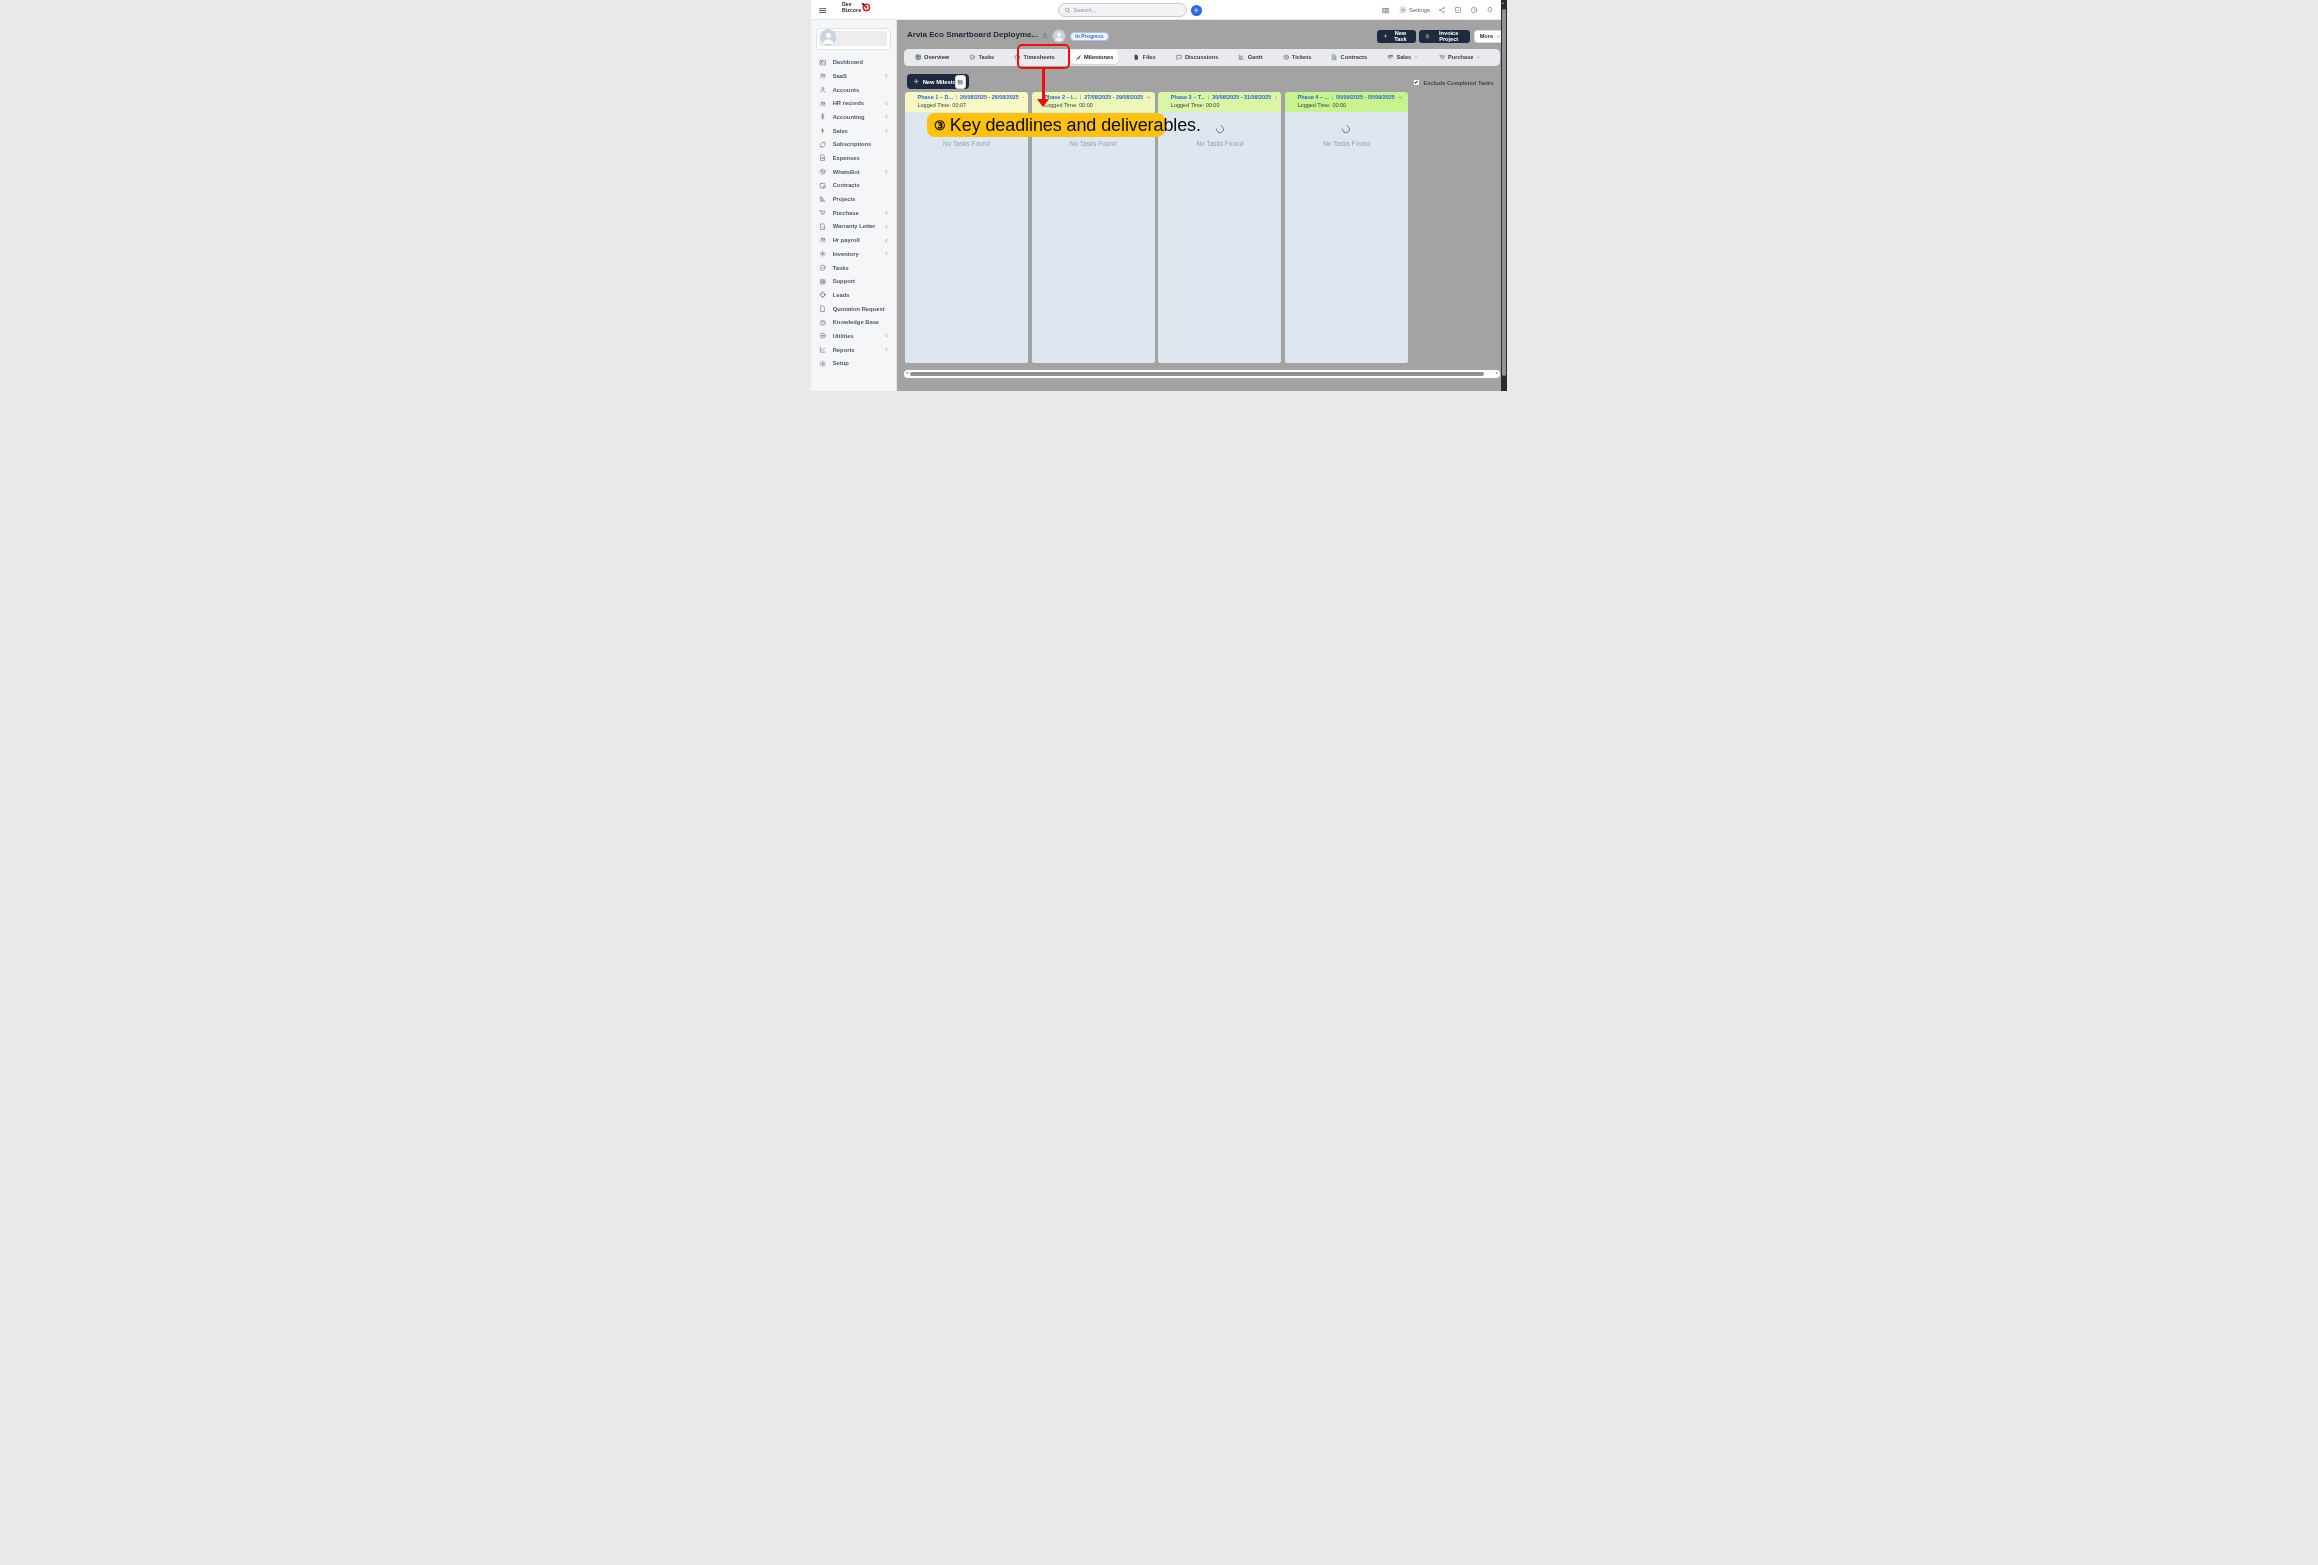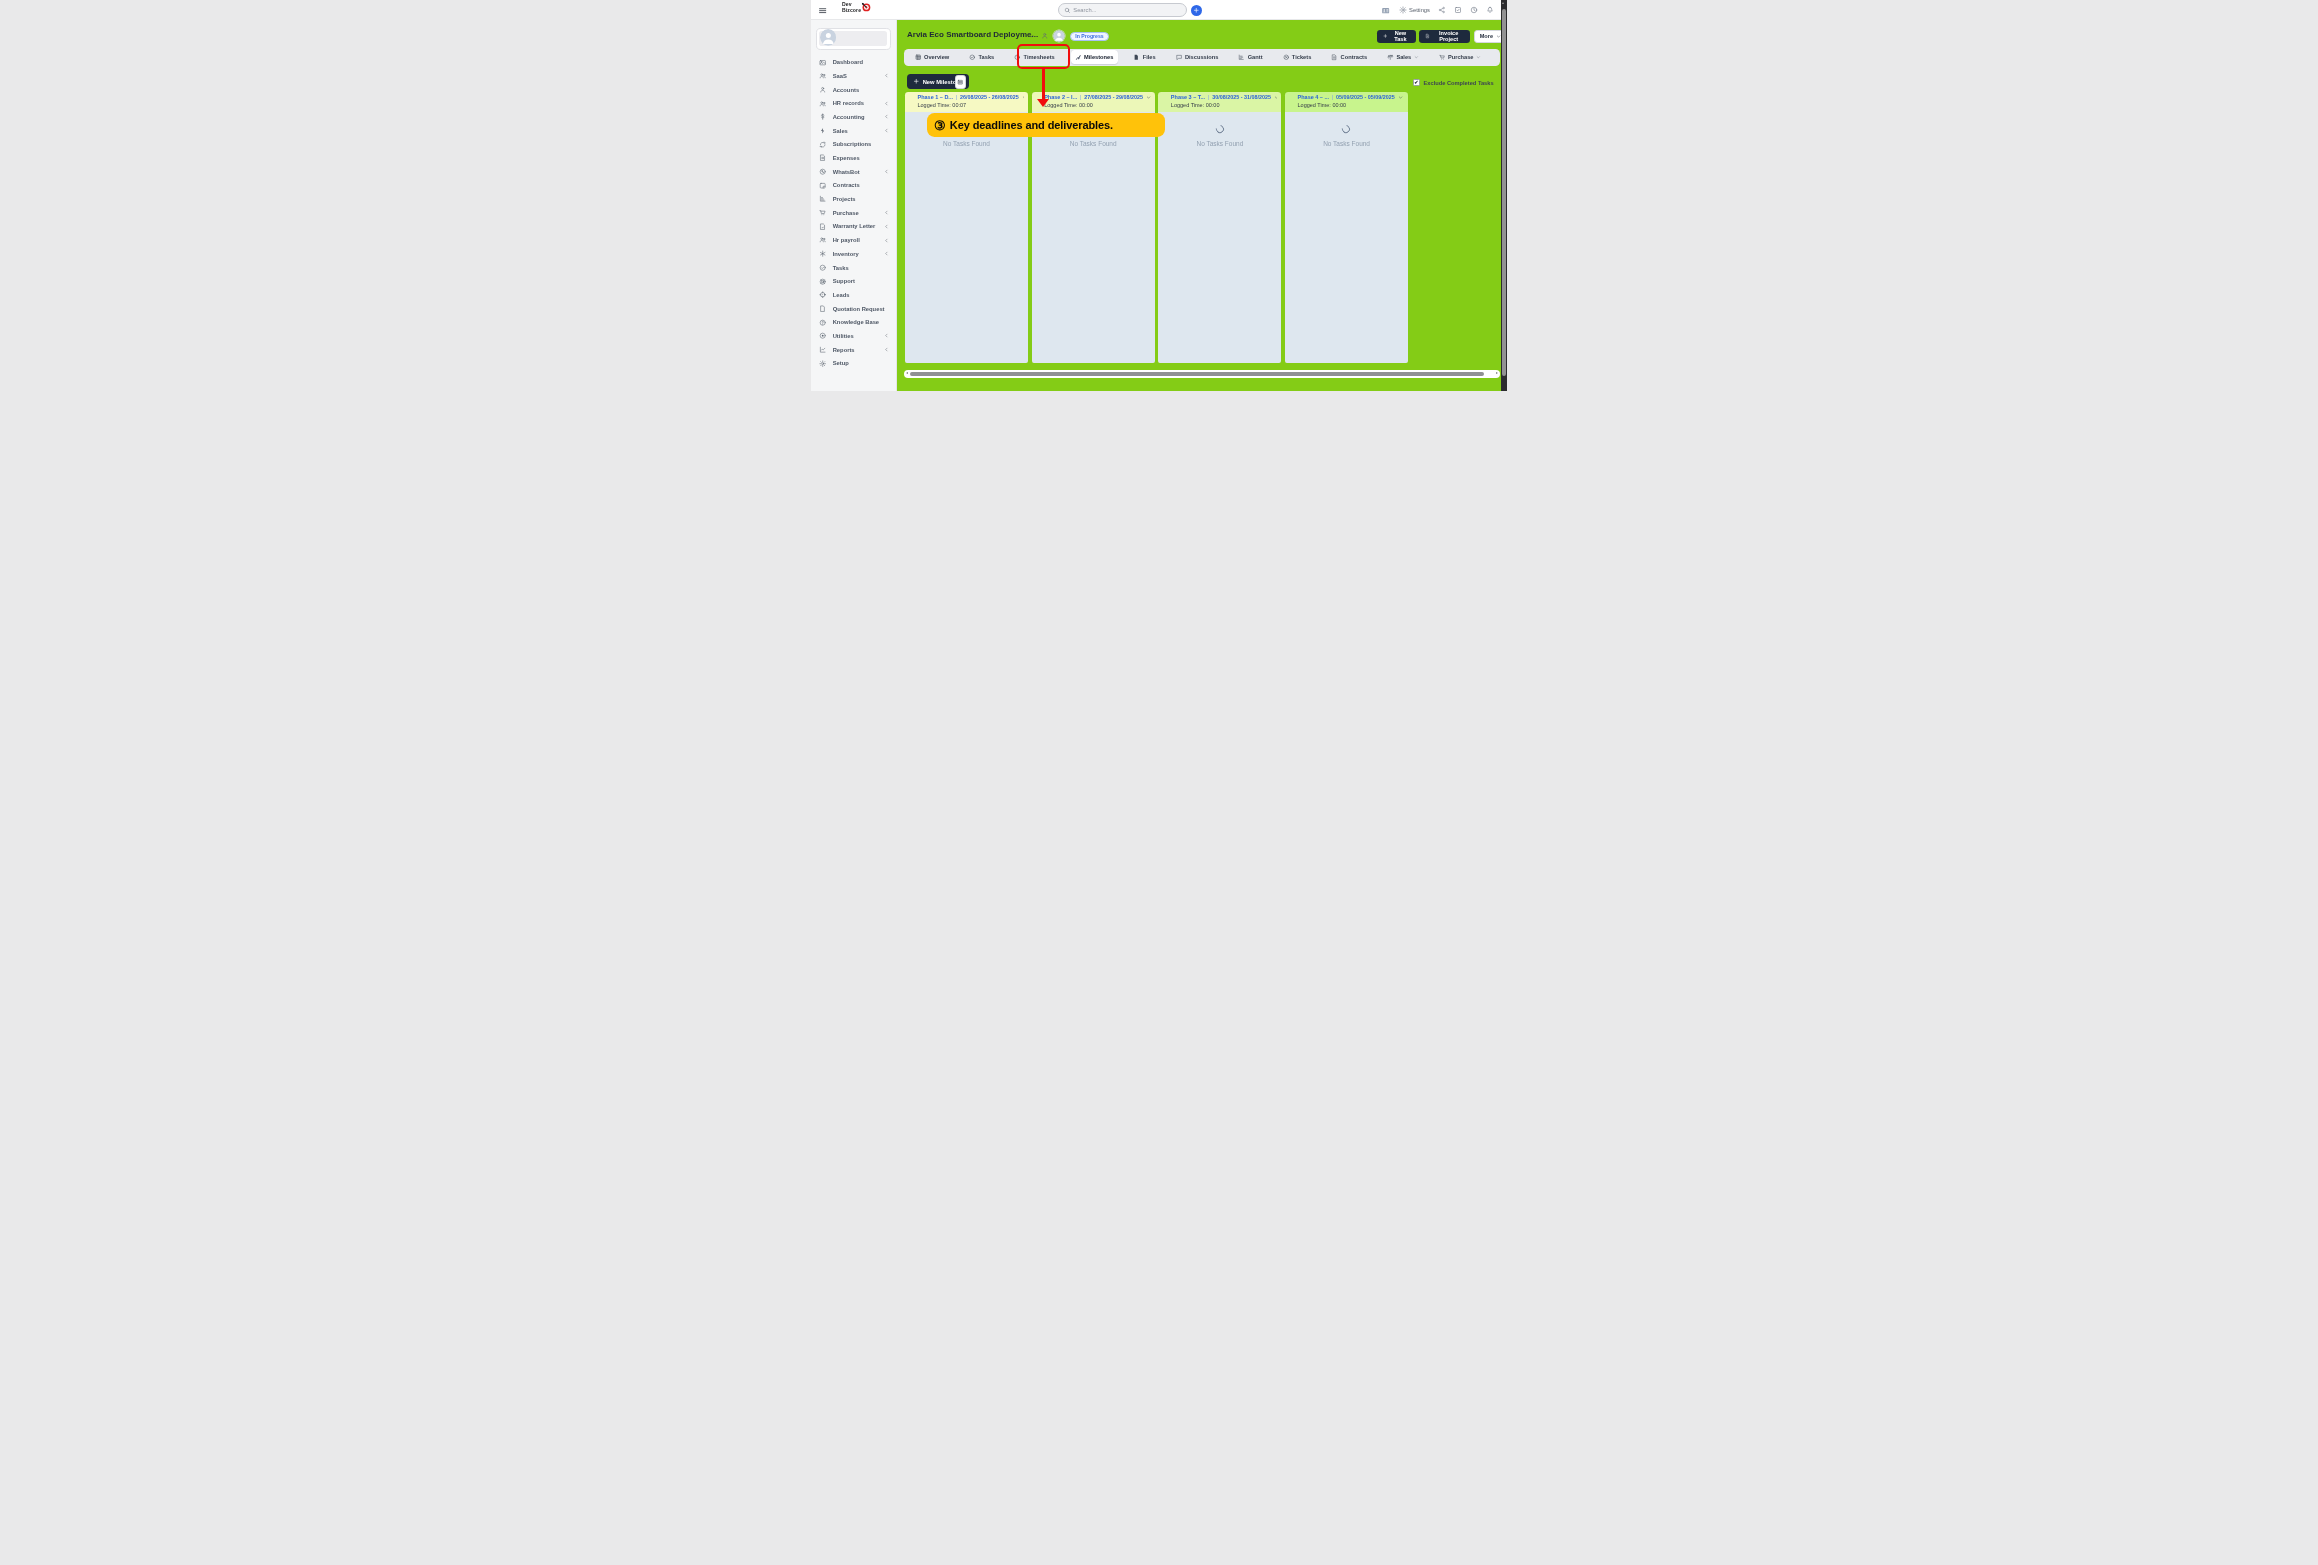--- a/index.html
+++ b/index.html
@@ -1,19 +1,19 @@
 <!DOCTYPE html>
 <html style="font-size:7.4px"><head>
 <meta charset="utf-8">
 <title>Dev Bizcore – Project Milestones</title>
 <style>
   * { margin:0; padding:0; box-sizing:border-box; }
   html,body { background:#e9e9ea; }
   body { font-family:"Liberation Sans", sans-serif; }
-  .page { position:relative; width:696px; height:391px; background:#84cc16; overflow:hidden; margin:0 auto; }
+  .page { position:relative; width:696px; height:391px; background:#a3a3a3; overflow:hidden; margin:0 auto; }
 
   
   .topbar { position:absolute; left:0; top:0; width:696px; height:20.4px; background:#ffffff; border-bottom:0.5px solid #e7e8ea; z-index:20; }
   .hamburger { position:absolute; left:6.5px; top:5.6px; width:9.3px; height:9.3px; color:#3a4049; cursor:pointer; }
   .logo { position:absolute; left:31px; top:2.3px; display:flex; align-items:center; }
   .logo-text { font-size:5.1px; font-weight:800; color:#1d1d1f; line-height:1.05; text-align:left; letter-spacing:0.1px; }
   .logo-target { margin-left:-1.4px; margin-top:-2.8px; }
   .searchbar { position:absolute; left:247px; top:3.2px; width:129px; height:13.4px; background:#f2f3f5; border:0.5px solid #c7cad0; border-radius:7px; display:flex; align-items:center; padding:0 4.6px; gap:3.2px; }
   .searchbar input { border:none; outline:none; background:transparent; font-size:5.8px; color:#3c424c; width:100%; font-family:"Liberation Sans",sans-serif; }
   .searchbar input::placeholder { color:#8d939d; }
@@ -93,21 +93,21 @@
   .hscroll-thumb { position:absolute; left:6px; top:2.3px; width:574px; height:3.7px; background:#8f9193; border-radius:1.9px; cursor:pointer; }
   .h-arrow-l { position:absolute; left:1.9px; top:2.3px; width:0; height:0; border-top:1.9px solid transparent; border-bottom:1.9px solid transparent; border-right:2.3px solid #77797c; }
   .h-arrow-r { position:absolute; right:1.9px; top:2.3px; width:0; height:0; border-top:1.9px solid transparent; border-bottom:1.9px solid transparent; border-left:2.3px solid #77797c; }
 
   
   .anno-box { position:absolute; left:206px; top:44px; width:53px; height:24.6px; border:2.3px solid #f10d0d; border-radius:5.1px; z-index:60; pointer-events:none; }
   .anno-stem { position:absolute; left:231px; top:67px; width:2.8px; height:32px; background:#f10d0d; z-index:60; pointer-events:none; }
   .anno-head { position:absolute; left:226px; top:99px; width:0; height:0; border-left:6px solid transparent; border-right:6px solid transparent; border-top:8px solid #f10d0d; z-index:60; pointer-events:none; }
   .anno-pill { position:absolute; left:116px; top:113px; width:238px; height:24px; background:#ffc20a; border-radius:7.4px; display:flex; align-items:center; padding-left:7px; gap:4.2px; z-index:55; }
   .anno-badge { font-size:13px; font-weight:700; color:#0a0a0a; line-height:1; }
-  .anno-text { font-size:11px; font-weight:700; color:#0a0a0a; letter-spacing:-0.1px; white-space:nowrap; }
+  .anno-text { font-size:18px; font-weight:400; color:#0a0a0a; letter-spacing:-0.1px; white-space:nowrap; }
 </style>
 </head>
 <body>
 
 <div class="page">
 
   <header class="topbar">
     <svg class="hamburger" viewBox="0 0 24 24" fill="none" stroke="currentColor" stroke-width="2.2" stroke-linecap="round">
         <path d="M4 7h16M4 12h16M4 17h16"></path>
       </svg>

